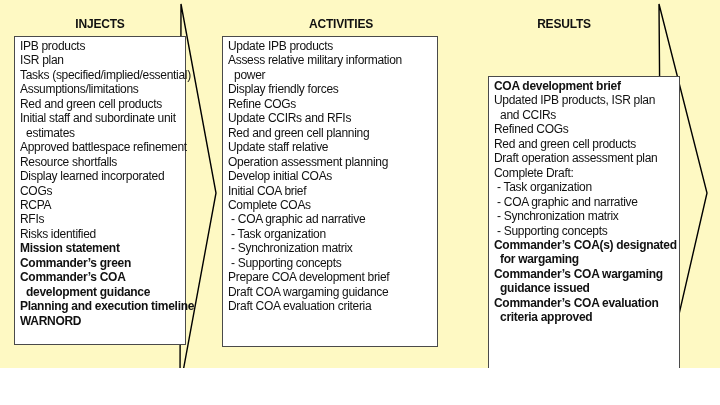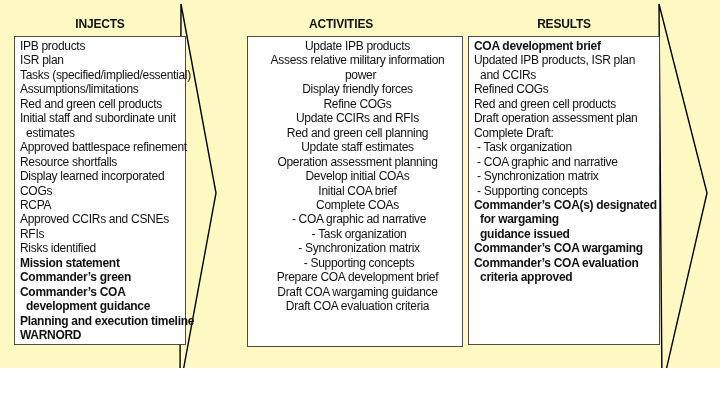--- a/index.html
+++ b/index.html
@@ -25,22 +25,22 @@
   .hdr-results{left:468px;width:192px;}
   .box{
     position:absolute;top:36px;
     background:#ffffff;
     border:1.5px solid #4a4a4a;
     box-sizing:border-box;
     z-index:1;
     padding:2px 0 0 5px;
   }
   .box-injects{left:14px;width:172px;height:309px;}
-  .box-activities{left:247px;width:216px;height:311px;text-align:center;}
-  .box-results{left:468px;width:192px;height:309px;}
+  .box-activities{left:222px;width:216px;height:311px;}
+  .box-results{left:488px;width:192px;height:309px;margin-top:40px;}
   .line{
     font-size:12px;line-height:14.45px;
     color:#111;white-space:pre;letter-spacing:-0.3px;
   }
   .line.bold{font-weight:bold;}
   .footer-label{
     position:absolute;left:300px;top:382px;width:124px;height:16px;
     text-align:center;font-size:15px;color:#111;
     z-index:2;white-space:pre;letter-spacing:-0.2px;
   }
@@ -71,39 +71,38 @@
       <div class="line">Tasks (specified/implied/essential)</div>
       <div class="line">Assumptions/limitations</div>
       <div class="line">Red and green cell products</div>
       <div class="line">Initial staff and subordinate unit</div>
       <div class="line">  estimates</div>
       <div class="line">Approved battlespace refinement</div>
       <div class="line">Resource shortfalls</div>
       <div class="line">Display learned incorporated</div>
       <div class="line">COGs</div>
       <div class="line">RCPA</div>
-      <div class="line">Approved CCIRs and CSNEs</div>
       <div class="line">RFIs</div>
       <div class="line">Risks identified</div>
       <div class="line bold">Mission statement</div>
       <div class="line bold">Commander’s green</div>
       <div class="line bold">Commander’s COA</div>
       <div class="line bold">  development guidance</div>
       <div class="line bold">Planning and execution timeline</div>
       <div class="line bold">WARNORD</div>
     </div>
   <div class="box box-activities">
       <div class="line">Update IPB products</div>
       <div class="line">Assess relative military information</div>
       <div class="line">  power</div>
       <div class="line">Display friendly forces</div>
       <div class="line">Refine COGs</div>
       <div class="line">Update CCIRs and RFIs</div>
       <div class="line">Red and green cell planning</div>
-      <div class="line">Update staff estimates</div>
+      <div class="line">Update staff relative</div>
       <div class="line">Operation assessment planning</div>
       <div class="line">Develop initial COAs</div>
       <div class="line">Initial COA brief</div>
       <div class="line">Complete COAs</div>
       <div class="line"> - COA graphic ad narrative</div>
       <div class="line"> - Task organization</div>
       <div class="line"> - Synchronization matrix</div>
       <div class="line"> - Supporting concepts</div>
       <div class="line">Prepare COA development brief</div>
       <div class="line">Draft COA wargaming guidance</div>
@@ -116,21 +115,21 @@
       <div class="line">Refined COGs</div>
       <div class="line">Red and green cell products</div>
       <div class="line">Draft operation assessment plan</div>
       <div class="line">Complete Draft:</div>
       <div class="line"> - Task organization</div>
       <div class="line"> - COA graphic and narrative</div>
       <div class="line"> - Synchronization matrix</div>
       <div class="line"> - Supporting concepts</div>
       <div class="line bold">Commander’s COA(s) designated</div>
       <div class="line bold">  for wargaming</div>
+      <div class="line bold">Commander’s COA wargaming</div>
       <div class="line bold">  guidance issued</div>
-      <div class="line bold">Commander’s COA wargaming</div>
       <div class="line bold">Commander’s COA evaluation</div>
       <div class="line bold">  criteria approved</div>
     </div>
 
   <div class="footer-label">Ongoing Activities</div>
 
 </div>
 
 </body></html>

